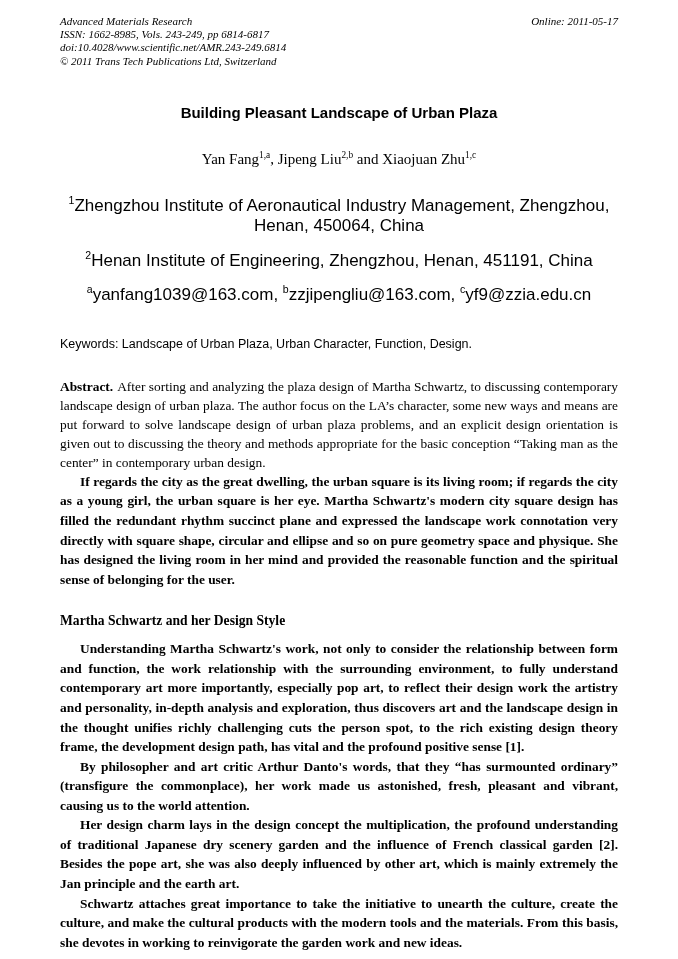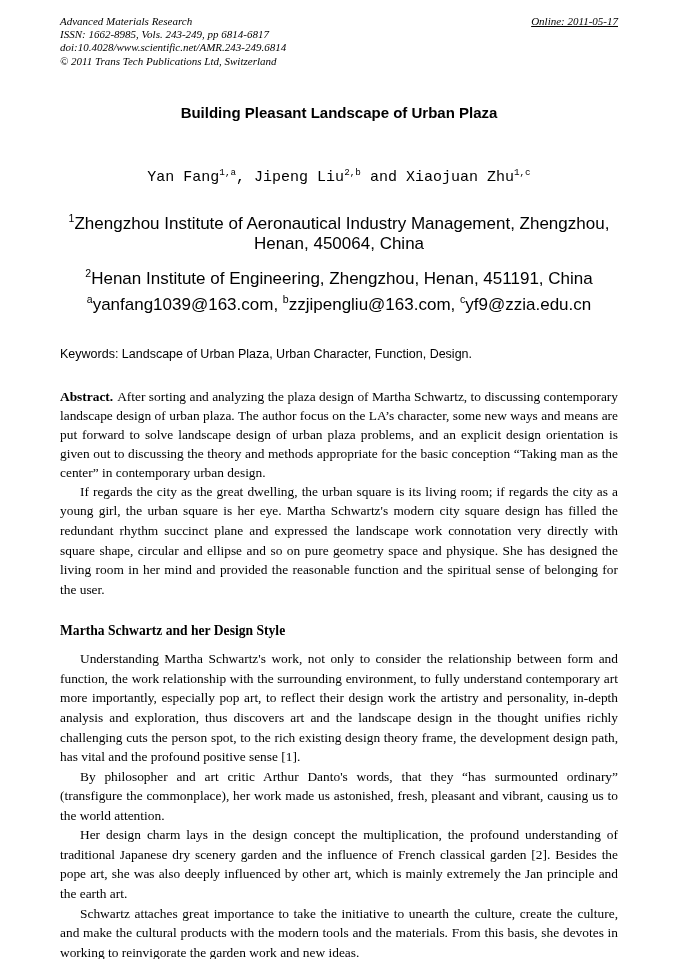--- a/index.html
+++ b/index.html
@@ -17,44 +17,44 @@
   .masthead {
     display: flex;
     justify-content: space-between;
     align-items: flex-start;
     font-family: "Liberation Serif", serif;
     font-style: italic;
     font-size: 11px;
     line-height: 1.2;
   }
   .mast-left div { white-space: nowrap; }
-  .mast-right { white-space: nowrap; text-decoration: underline; }
+  .mast-right { white-space: nowrap; }
 
   
   .title {
     font-family: "Liberation Sans", sans-serif;
     font-size: 15px;
     font-weight: bold;
     text-align: center;
     margin: 36px 0 0 0;
   }
   .authors {
-    font-family: Liberation Mono, monospace;
+    font-family: Liberation Serif, serif;
     font-size: 15px;
     text-align: center;
-    margin-top: 48px;
+    margin-top: 30px;
   }
   .affil, .emails {
     font-family: "Liberation Sans", sans-serif;
     font-size: 17px;
     text-align: center;
   }
   .affil-1 { margin-top: 28px; }
   .affil-2 { margin-top: 15px; }
-  .emails  { margin-top: 6px; }
+  .emails  { margin-top: 14px; }
 
   sup {
     font-size: 62%;
     line-height: 0;
     vertical-align: super;
   }
 
   
   .keywords {
     font-family: "Liberation Sans", sans-serif;
@@ -81,20 +81,21 @@
     font-weight: bold;
     margin: 24px 0 10px 0;
   }
   .body-par {
     font-family: "Liberation Serif", serif;
     font-size: 13.4px;
     line-height: 1.46;
     text-align: justify;
     text-indent: 20px;
     margin: 0;
+    font-weight: bold;
   }
 </style>
 </head>
 <body>
 
 <div class="page">
 
   <header class="masthead">
     <div class="mast-left">
       <div>Advanced Materials Research</div>

